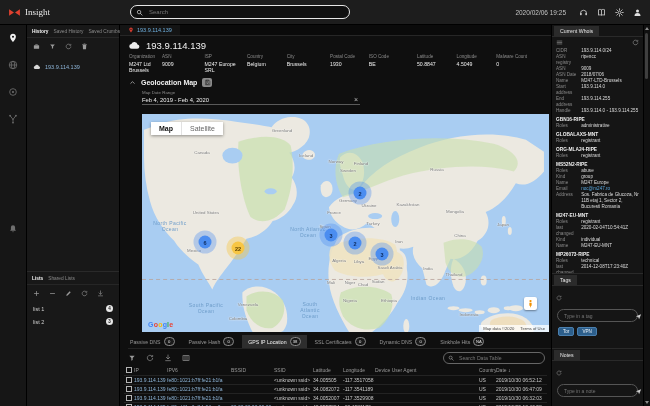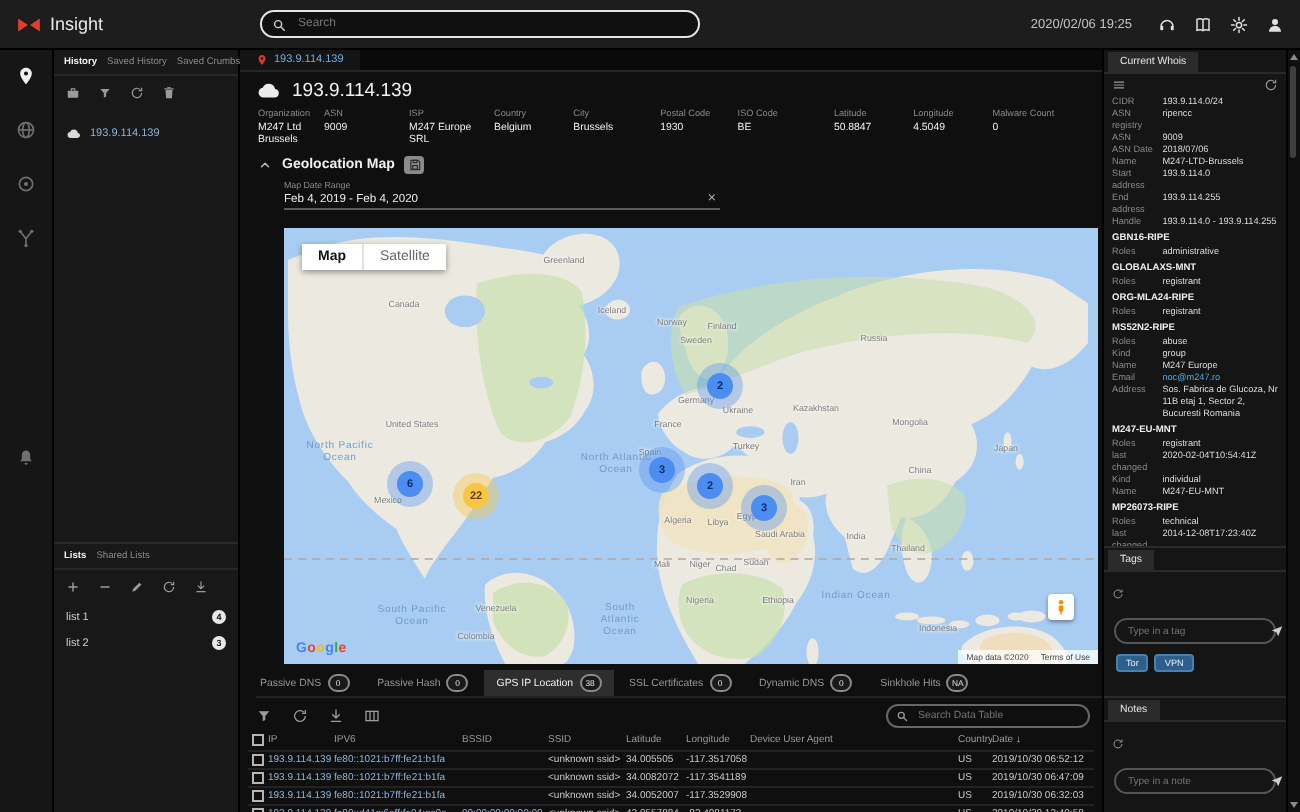--- a/index.html
+++ b/index.html
@@ -4,21 +4,21 @@
 <style>
   html,body{margin:0;padding:0;background:#060606;}
   body{width:650px;height:406px;overflow:hidden;font-family:"Liberation Sans",sans-serif;color:#ddd;
        -webkit-font-smoothing:antialiased;}
   .app{width:650px;height:406px;display:flex;flex-direction:column;background:#0b0b0b;}
   .ic{display:inline-block;vertical-align:middle;}
   input{font-family:"Liberation Sans",sans-serif;}
 
   
   .topbar{height:24px;background:#1d1d1d;border-bottom:1px solid #000;display:flex;align-items:center;position:relative;flex:0 0 24px;}
-  .logo{display:flex;align-items:center;gap:4px;margin-left:8px;}
+  .logo{display:flex;align-items:center;gap:4px;margin-left:8px;font-family:Liberation Serif, serif;}
   .logo svg{width:13px;height:9px;}
   .app-title{font-size:9px;color:#e8e8e8;}
   .top-search{position:absolute;left:130px;top:5px;width:208px;height:12px;border:1px solid #e6e6e6;border-radius:8px;
               background:#101010;display:flex;align-items:center;padding:0 5px;gap:4px;}
   .top-search .ic{width:7px;height:7px;color:#cfcfcf;}
   .top-search input{flex:1;background:transparent;border:none;outline:none;color:#cfcfcf;font-size:6px;}
   .top-right{margin-left:auto;display:flex;align-items:center;gap:9px;margin-right:8px;}
   .datetime{font-size:6.5px;color:#c2c2c2;margin-right:4px;}
   .top-right .ic{width:9px;height:9px;color:#e0e0e0;}
 

